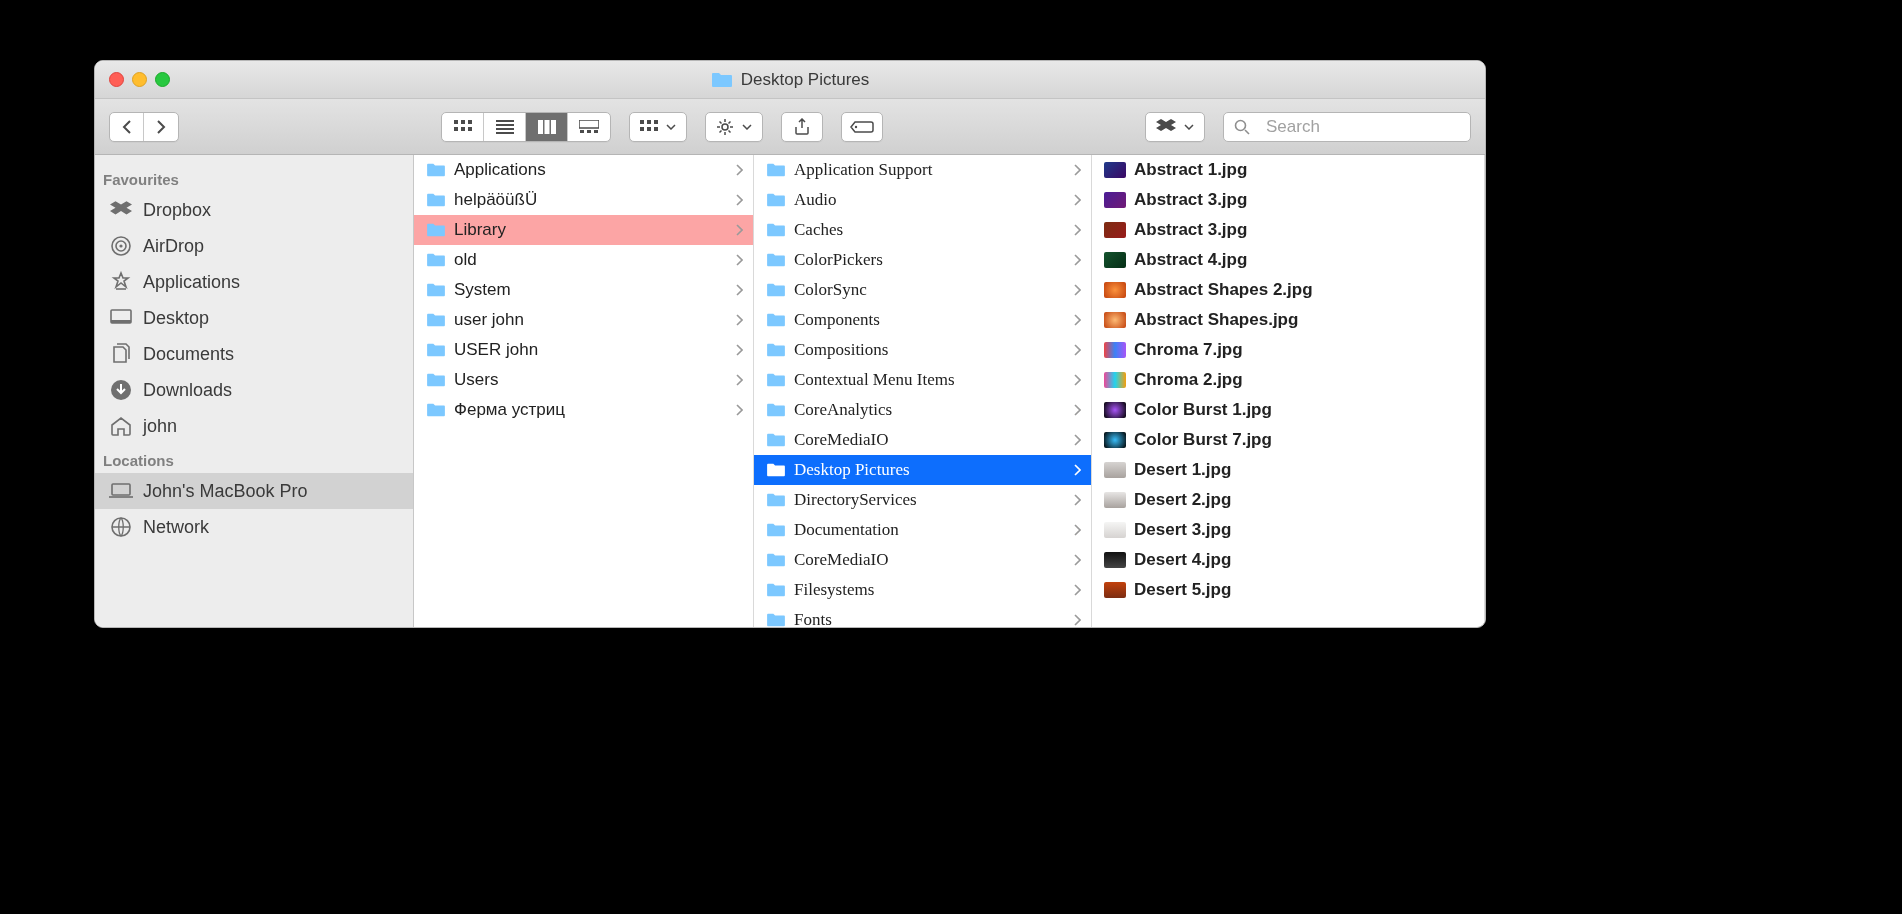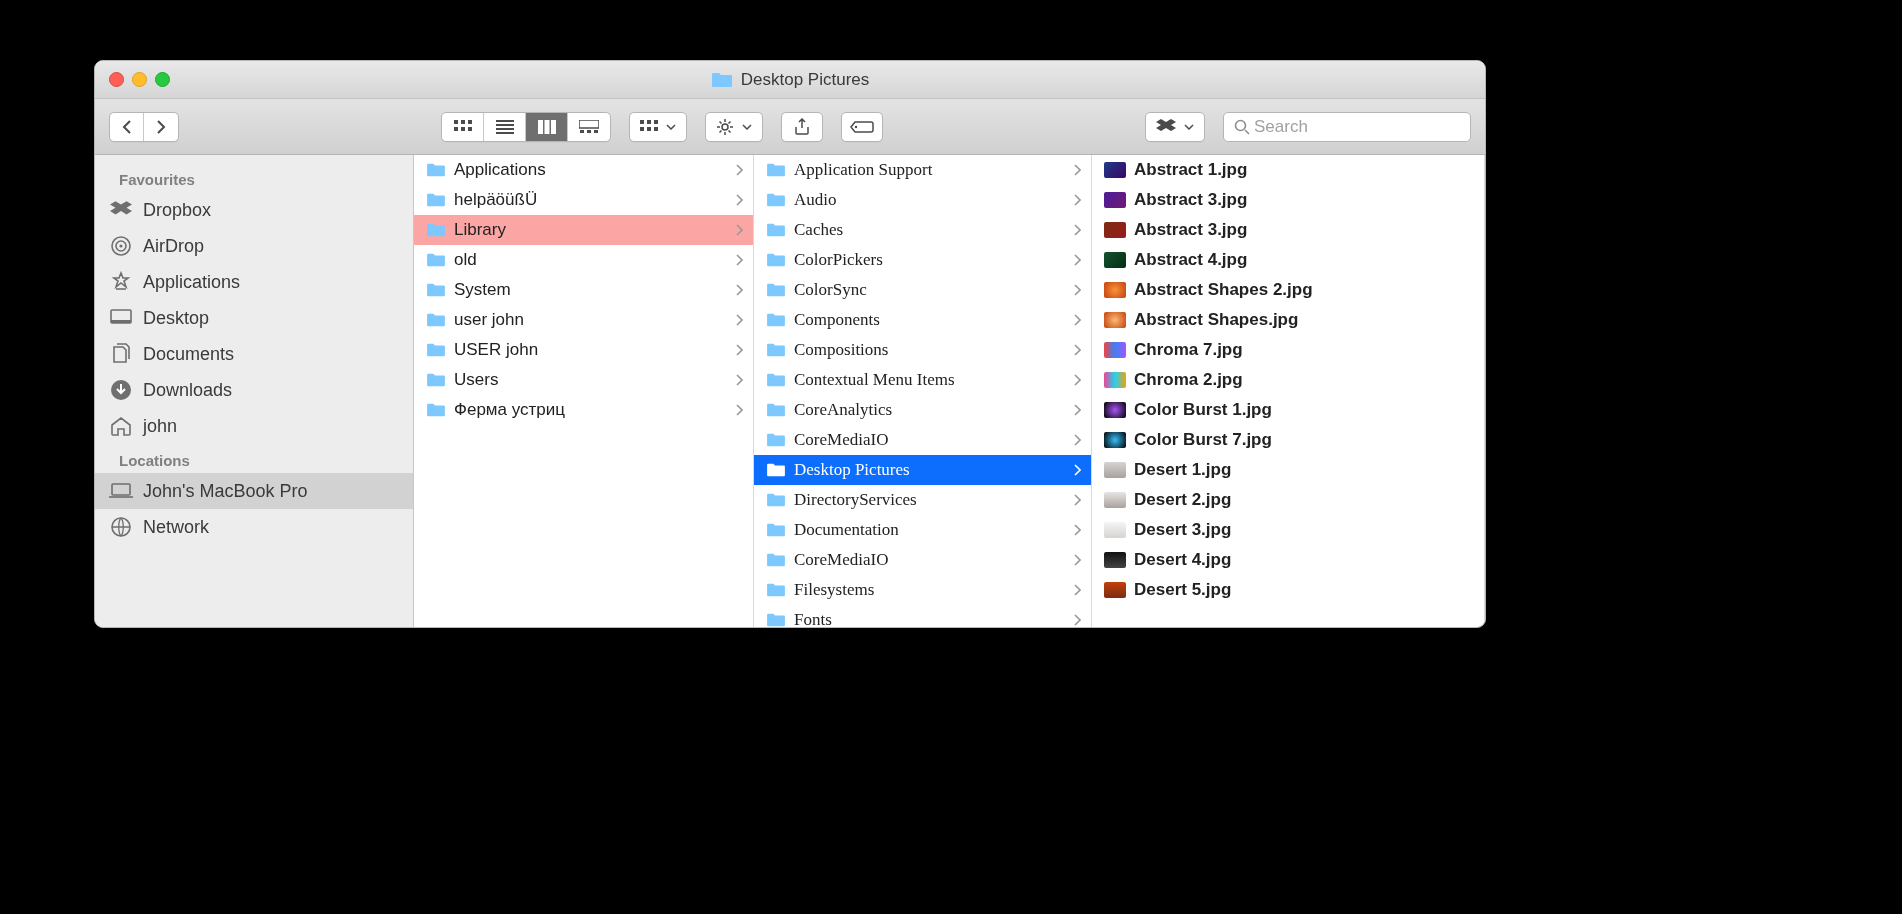--- a/index.html
+++ b/index.html
@@ -13,26 +13,26 @@
 .dot.g { background: #28c840; border: .5px solid #1aab29; }
 .win-title { position: absolute; left: 0; right: 0; display: flex; align-items: center; justify-content: center; gap: 8px; color: #3a3a3a; font-size: 17px; font-weight: 500; pointer-events: none; }
 .toolbar { height: 56px; display: flex; align-items: center; background: linear-gradient(#e3e3e3,#d0d0d0); border-bottom: 1px solid #b5b5b5; padding: 0 14px; gap: 18px; }
 .btn-group { display: flex; align-items: center; background: #fff; border: 1px solid #b5b5b5; border-radius: 5px; height: 30px; box-shadow: 0 1px 0 rgba(0,0,0,.03); }
 .btn-group.solo { padding: 0 10px; justify-content: center; }
 .seg { width: 42px; height: 100%; display: flex; align-items: center; justify-content: center; border-right: 1px solid #c8c8c8; cursor: pointer; color: #4b4b4b; }
 .seg:last-child { border-right: none; }
 .seg.nav { width: 34px; }
 .seg.active { background: #6f6f6f; color: #fff; }
 .tool-ico { color: #4b4b4b; display: flex; align-items: center; justify-content: center; }
-.search-field { flex: 1; background: #fff; border: 1px solid #b5b5b5; border-radius: 5px; height: 30px; display: flex; align-items: center; padding: 8px 10px; gap: 4px; }
+.search-field { flex: 1; background: #fff; border: 1px solid #b5b5b5; border-radius: 5px; height: 30px; display: flex; align-items: center; padding: 8px 10px; gap: 16px; }
 .search-field input { border: 0; outline: 0; font-size: 17px; width: 100%; background: transparent; }
 .search-field input::placeholder { color: #a1a1a1; }
 .body { display: flex; height: calc(100% - 94px); }
 .sidebar { width: 319px; background: #ededed; border-right: 1px solid #c7c7c7; padding-top: 8px; overflow: auto; }
-.sb-heading { font-size: 15px; color: #808080; font-weight: 600; padding: 8px 24px 4px; }
+.sb-heading { font-size: 15px; color: #808080; font-weight: 600; padding: 8px 8px 4px; }
 .sb-item { display: flex; align-items: center; gap: 10px; padding: 6px 14px; font-size: 18px; color: #3a3a3a; cursor: pointer; }
 .sb-item.active { background: #d2d2d2; }
 .sb-ico { width: 24px; height: 24px; display: flex; align-items: center; justify-content: center; color: #6f6f6f; }
 .columns { flex: 1; display: flex; overflow: hidden; }
 .col { border-right: 1px solid #d9d9d9; overflow-y: auto; }
 .col.c1 { width: 340px; }
 .col.c2 { width: 338px; font-family: Liberation Serif, serif; }
 .col.c3 { flex: 1; font-weight: bold; }
 .row { display: flex; align-items: center; height: 30px; padding: 0 10px 0 12px; gap: 8px; font-size: 17px; color: #222; cursor: pointer; white-space: nowrap; }
 .row .label { flex: 1; overflow: hidden; text-overflow: ellipsis; }

